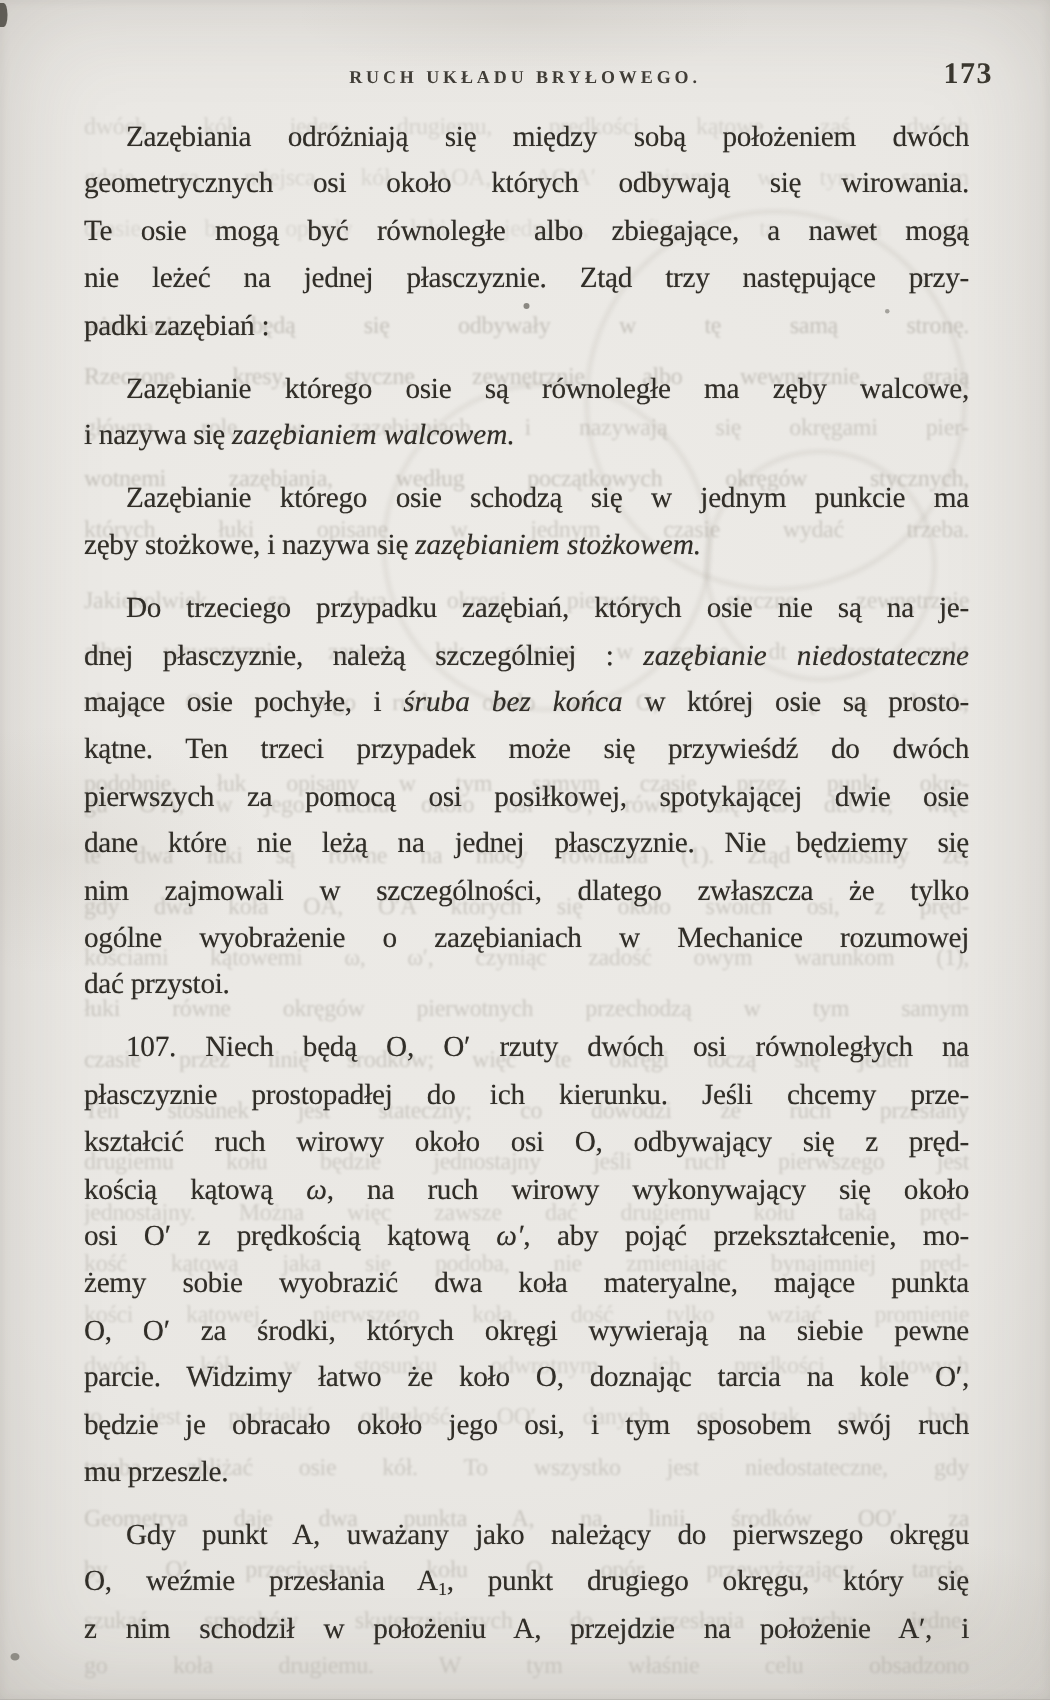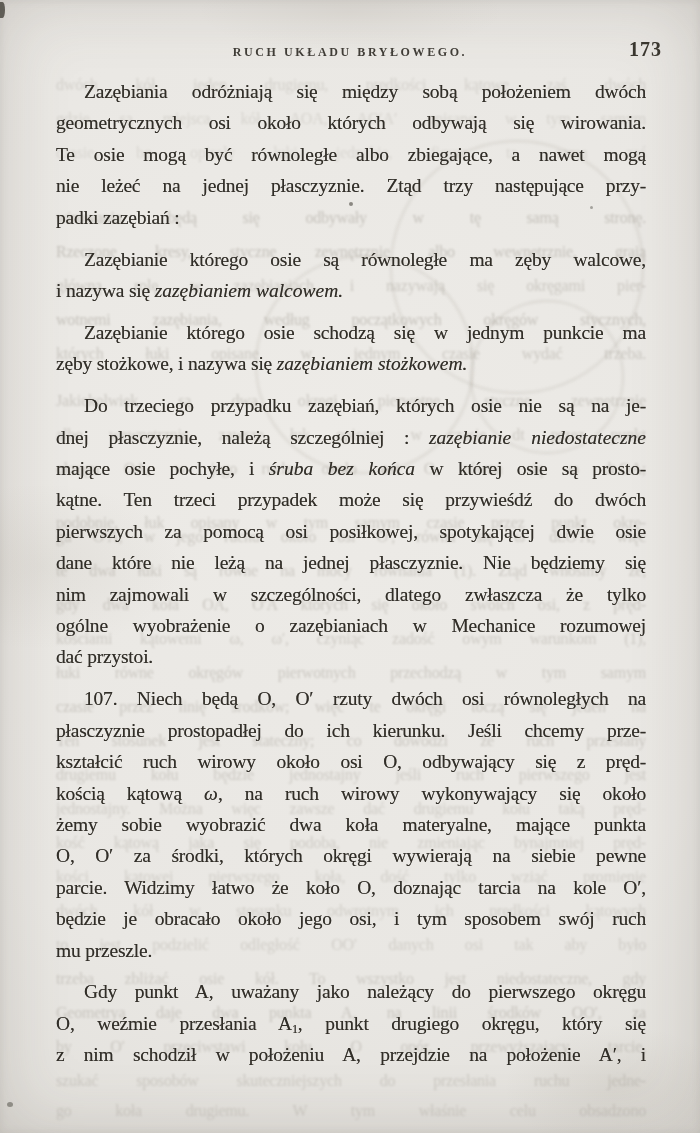--- a/index.html
+++ b/index.html
@@ -166,20 +166,21 @@
         <div class="line"><span>dane które nie leżą na jednej płasczyznie. Nie będziemy się</span></div>
         <div class="line"><span>nim zajmowali w szczególności, dlatego zwłaszcza że tylko</span></div>
         <div class="line"><span>ogólne wyobrażenie o zazębianiach w Mechanice rozumowej</span></div>
         <div class="line endline"><span>dać przystoi.</span></div>
       </div>
       <div class="para">
         <div class="line first"><span>107. Niech będą O, O′ rzuty dwóch osi równoległych na</span></div>
         <div class="line"><span>płasczyznie prostopadłej do ich kierunku. Jeśli chcemy prze-</span></div>
         <div class="line"><span>kształcić ruch wirowy około osi O, odbywający się z pręd-</span></div>
         <div class="line"><span>kością kątową </span><em>ω</em><span>, na ruch wirowy wykonywający się około</span></div>
+        <div class="line"><span>osi O′ z prędkością kątową </span><em>ω′</em><span>, aby pojąć przekształcenie, mo-</span></div>
         <div class="line"><span>żemy sobie wyobrazić dwa koła materyalne, mające punkta</span></div>
         <div class="line"><span>O, O′ za środki, których okręgi wywierają na siebie pewne</span></div>
         <div class="line"><span>parcie. Widzimy łatwo że koło O, doznając tarcia na kole O′,</span></div>
         <div class="line"><span>będzie je obracało około jego osi, i tym sposobem swój ruch</span></div>
         <div class="line endline"><span>mu przeszle.</span></div>
       </div>
       <div class="para">
         <div class="line first"><span>Gdy punkt A, uważany jako należący do pierwszego okręgu</span></div>
         <div class="line"><span>O, weźmie przesłania A</span><sub>1</sub><span>, punkt drugiego okręgu, który się</span></div>
         <div class="line"><span>z nim schodził w położeniu A, przejdzie na położenie A′, i</span></div>

